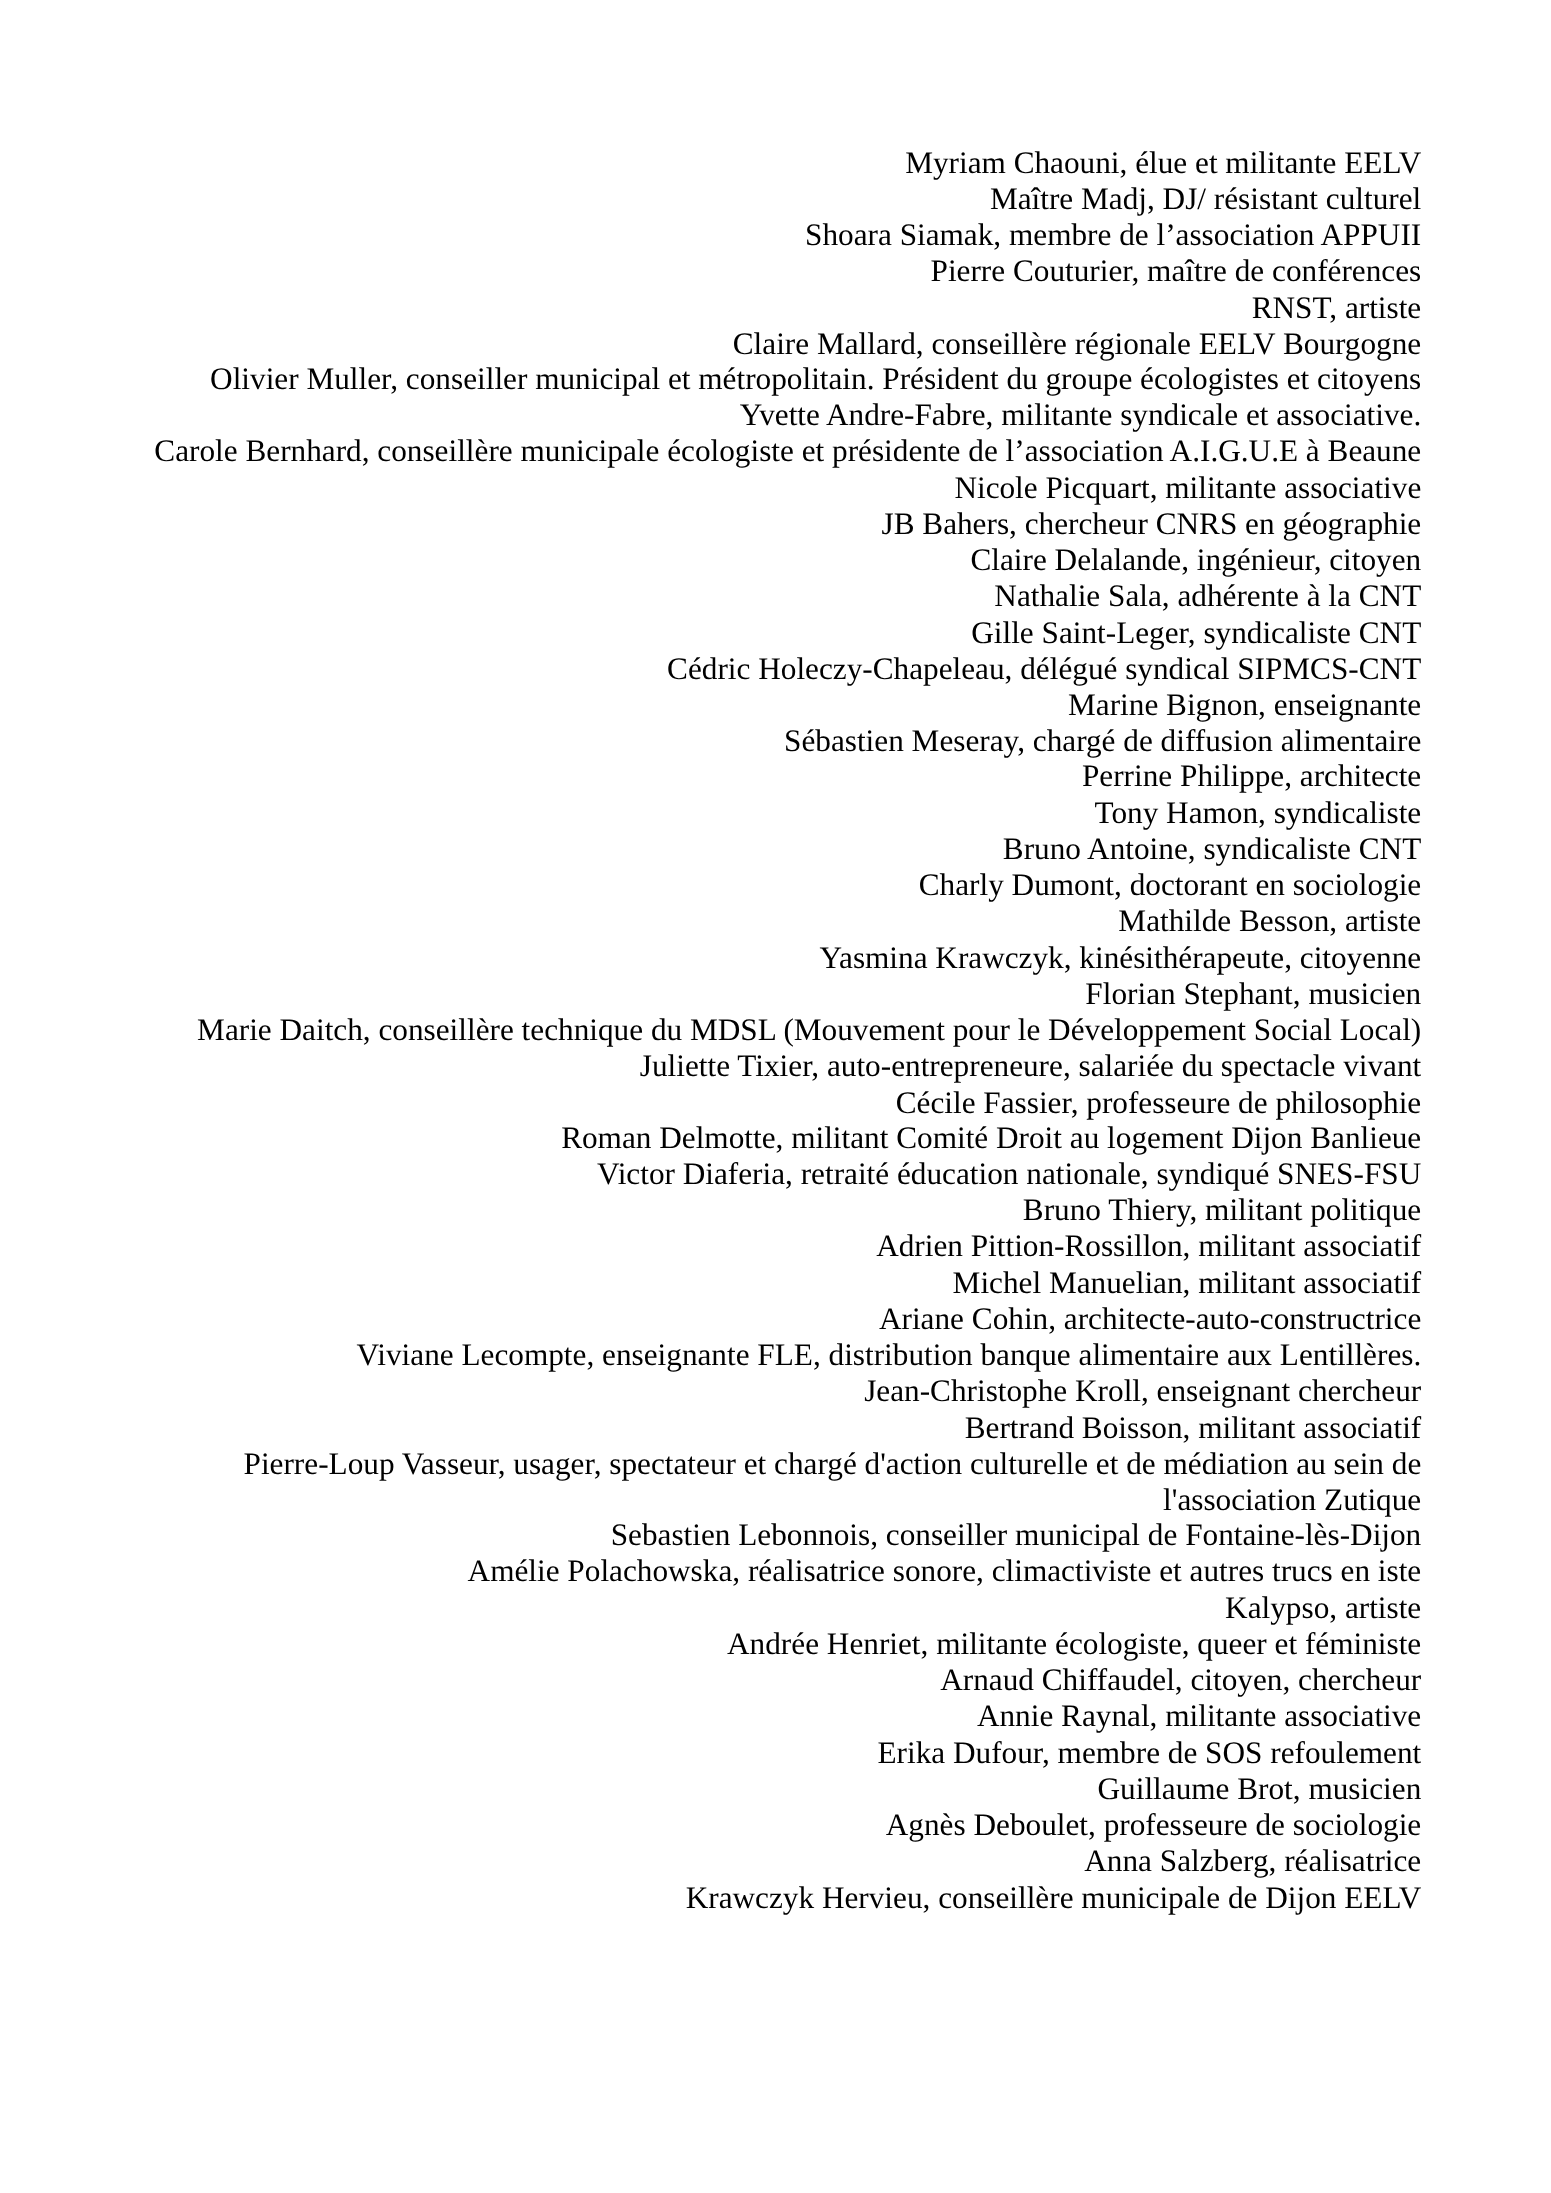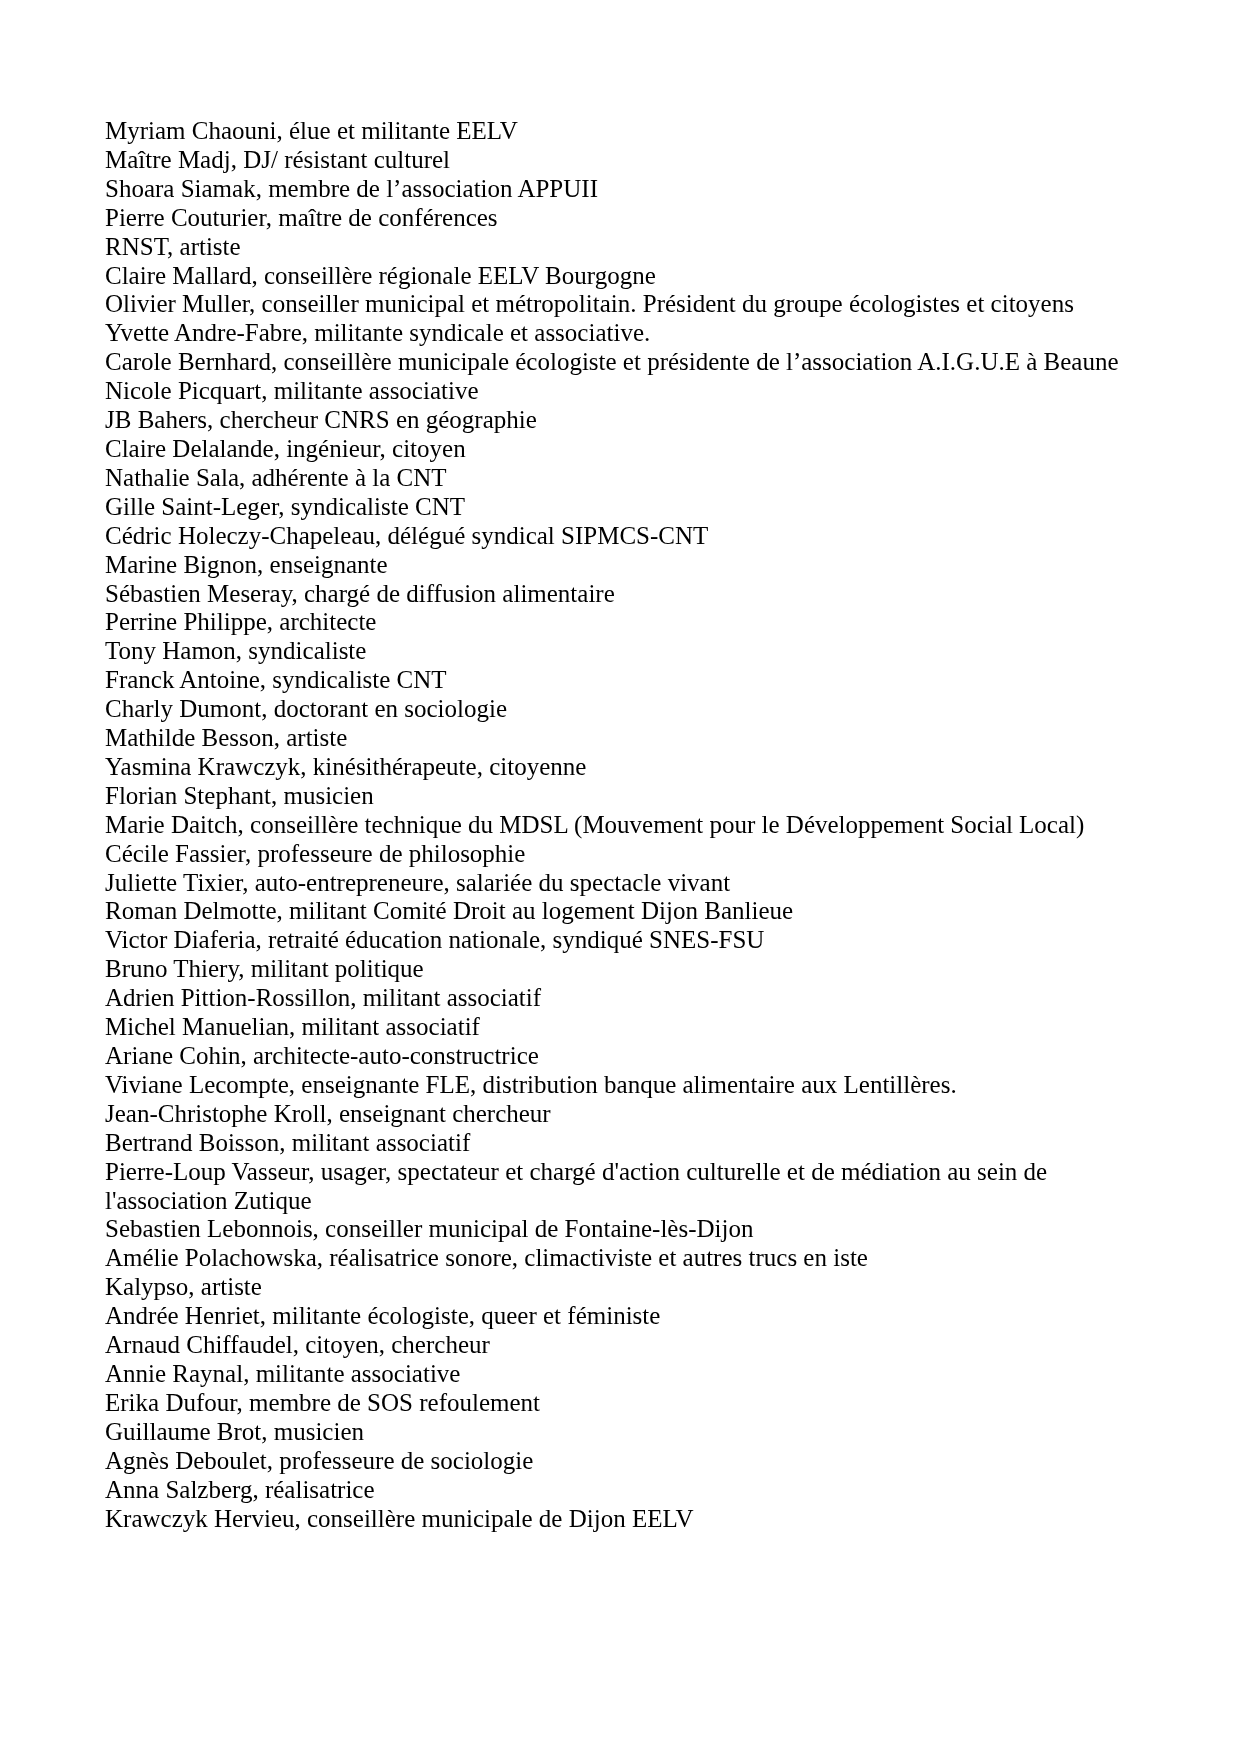--- a/index.html
+++ b/index.html
@@ -16,21 +16,21 @@
   }
   .text-block {
     position: absolute;
     left: 105px;
     top: 117px;
     width: 1032px;
     font-family: "Liberation Serif", "DejaVu Serif", serif;
     font-size: 25px;
     line-height: 28.9px;
     color: #000000;
-    text-align: left;
+    text-align: right;
   }
   .text-block p.line {
     margin: 0;
     padding: 0;
     word-spacing: normal;
   }
 </style>
 </head>
 <body>
 
@@ -48,28 +48,28 @@
       <p class="line">Nicole Picquart, militante associative</p>
       <p class="line">JB Bahers, chercheur CNRS en géographie</p>
       <p class="line">Claire Delalande, ingénieur, citoyen</p>
       <p class="line">Nathalie Sala, adhérente à la CNT</p>
       <p class="line">Gille Saint-Leger, syndicaliste CNT</p>
       <p class="line">Cédric Holeczy-Chapeleau, délégué syndical SIPMCS-CNT</p>
       <p class="line">Marine Bignon, enseignante</p>
       <p class="line">Sébastien Meseray, chargé de diffusion alimentaire</p>
       <p class="line">Perrine Philippe, architecte</p>
       <p class="line">Tony Hamon, syndicaliste</p>
-      <p class="line">Franck Antoine, syndicaliste CNT</p>
+      <p class="line">Bruno Antoine, syndicaliste CNT</p>
       <p class="line">Charly Dumont, doctorant en sociologie</p>
       <p class="line">Mathilde Besson, artiste</p>
       <p class="line">Yasmina Krawczyk, kinésithérapeute, citoyenne</p>
       <p class="line">Florian Stephant, musicien</p>
       <p class="line">Marie Daitch, conseillère technique du MDSL (Mouvement pour le Développement Social Local)</p>
+      <p class="line">Juliette Tixier, auto-entrepreneure, salariée du spectacle vivant</p>
       <p class="line">Cécile Fassier, professeure de philosophie</p>
-      <p class="line">Juliette Tixier, auto-entrepreneure, salariée du spectacle vivant</p>
       <p class="line">Roman Delmotte, militant Comité Droit au logement Dijon Banlieue</p>
       <p class="line">Victor Diaferia, retraité éducation nationale, syndiqué SNES-FSU</p>
       <p class="line">Bruno Thiery, militant politique</p>
       <p class="line">Adrien Pittion-Rossillon, militant associatif</p>
       <p class="line">Michel Manuelian, militant associatif</p>
       <p class="line">Ariane Cohin, architecte-auto-constructrice</p>
       <p class="line">Viviane Lecompte, enseignante FLE, distribution banque alimentaire aux Lentillères.</p>
       <p class="line">Jean-Christophe Kroll, enseignant chercheur</p>
       <p class="line">Bertrand Boisson, militant associatif</p>
       <p class="line">Pierre-Loup Vasseur, usager, spectateur et chargé d'action culturelle et de médiation au sein de l'association Zutique</p>

